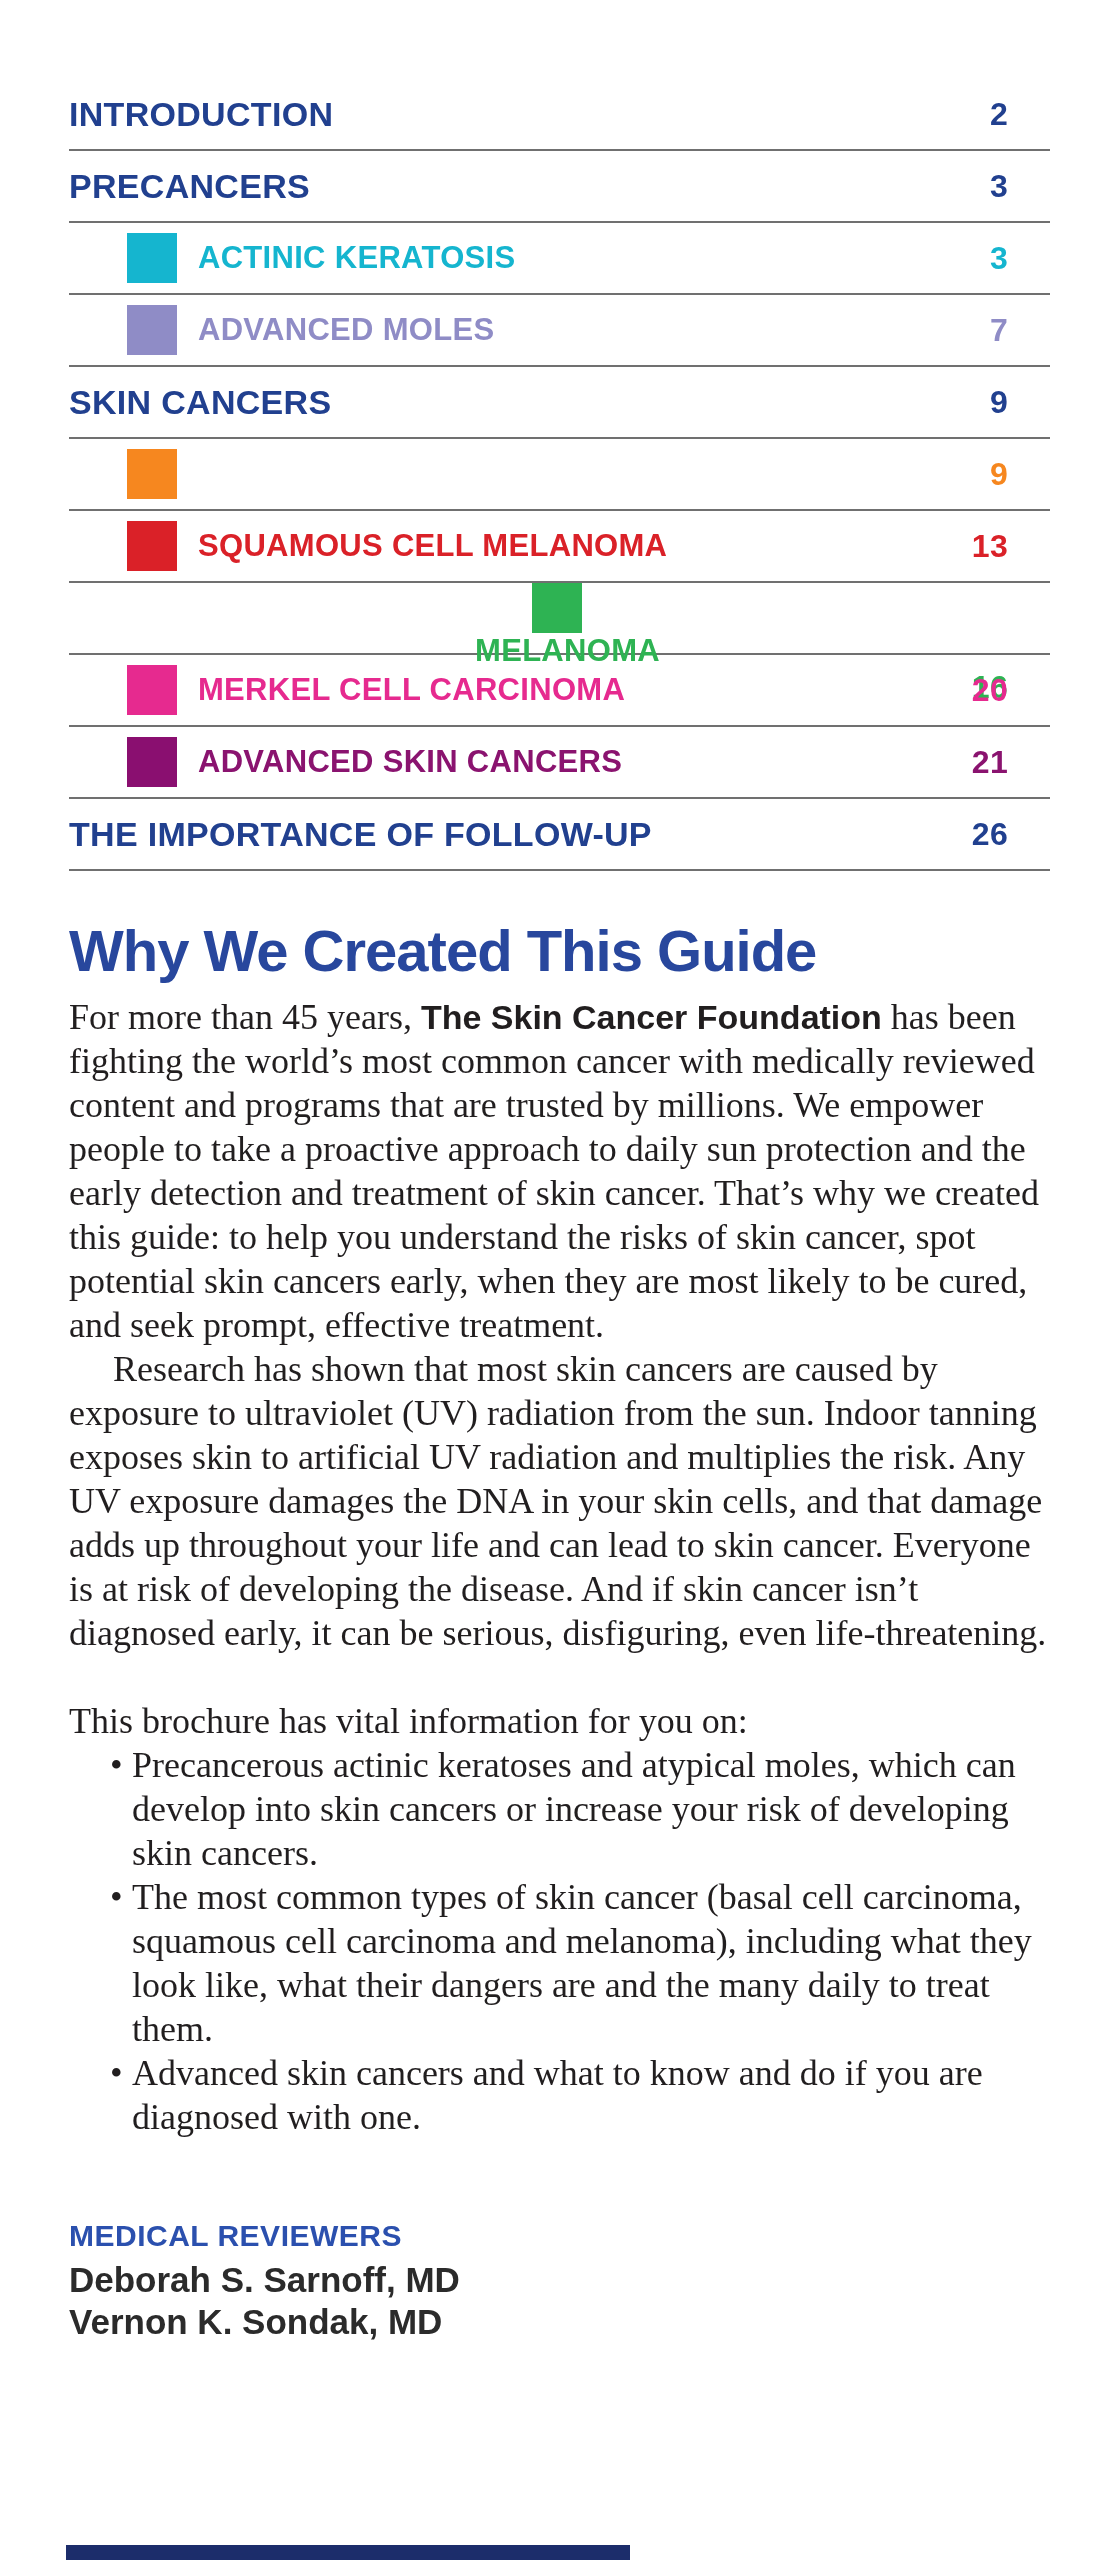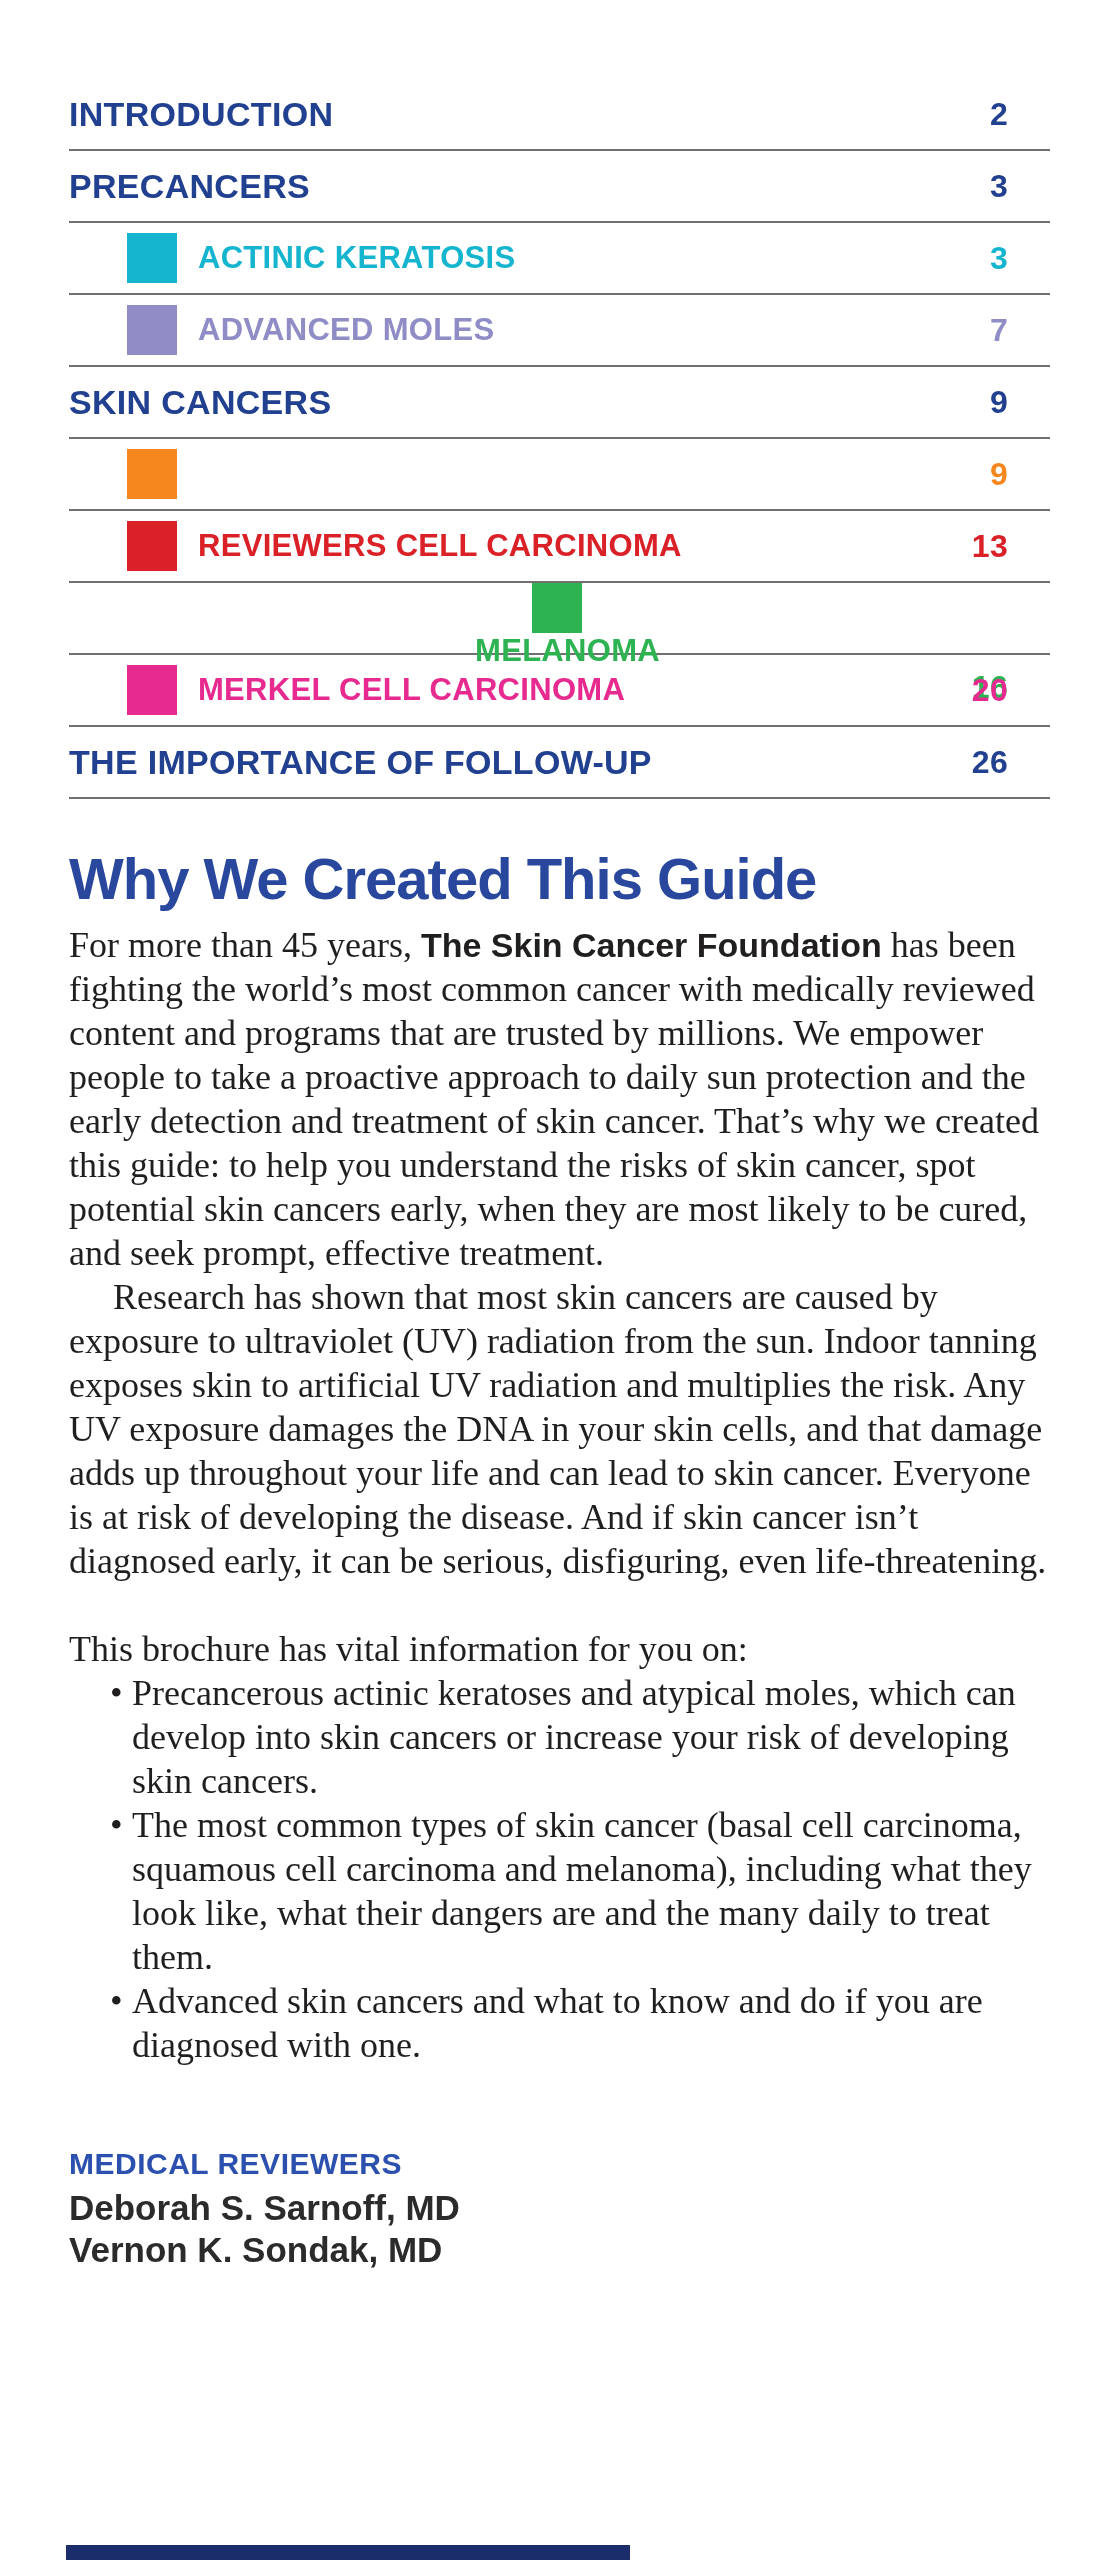--- a/index.html
+++ b/index.html
@@ -143,32 +143,37 @@
         <div class="toc-row level1" style="border-bottom-color: rgb(112, 112, 112);">
           <span class="label" style="color: rgb(33, 64, 143);">SKIN CANCERS</span>
           <span class="pagenum" style="color: rgb(33, 64, 143);">9</span>
         </div>
         <div class="toc-row level2" style="border-bottom-color: rgb(112, 112, 112);">
           <span class="swatch" style="background: rgb(246, 135, 31);"></span>
           <span class="pagenum" style="color: rgb(246, 135, 31);">9</span>
         </div>
         <div class="toc-row level2" style="border-bottom-color: rgb(112, 112, 112);">
           <span class="swatch" style="background: rgb(218, 33, 40);"></span>
-          <span class="label" style="color: rgb(218, 33, 40);">REVIEWERS CELL CARCINOMA</span>
+          <span class="label" style="color: rgb(218, 33, 40);">SQUAMOUS CELL MELANOMA</span>
           <span class="pagenum" style="color: rgb(218, 33, 40);">13</span>
         </div>
         <div class="toc-row level2" style="border-bottom-color: rgb(112, 112, 112); flex-direction: column;">
           <span class="swatch" style="background: rgb(46, 179, 83);"></span>
           <span class="label" style="color: rgb(46, 179, 83);">MELANOMA</span>
           <span class="pagenum" style="color: rgb(46, 179, 83);">16</span>
         </div>
         <div class="toc-row level2" style="border-bottom-color: rgb(112, 112, 112);">
           <span class="swatch" style="background: rgb(230, 42, 143);"></span>
           <span class="label" style="color: rgb(230, 42, 143);">MERKEL CELL CARCINOMA</span>
           <span class="pagenum" style="color: rgb(230, 42, 143);">20</span>
+        </div>
+        <div class="toc-row level2" style="border-bottom-color: rgb(112, 112, 112);">
+          <span class="swatch" style="background: rgb(138, 15, 112);"></span>
+          <span class="label" style="color: rgb(138, 19, 111);">ADVANCED SKIN CANCERS</span>
+          <span class="pagenum" style="color: rgb(138, 19, 111);">21</span>
         </div>
         <div class="toc-row level1" style="border-bottom-color: rgb(112, 112, 112);">
           <span class="label" style="color: rgb(33, 64, 143);">THE IMPORTANCE OF FOLLOW-UP</span>
           <span class="pagenum" style="color: rgb(33, 64, 143);">26</span>
         </div>
       </div>
 
     <h1 class="article-title">Why We Created This Guide</h1>
 
     <p class="body p1"><span>For more than 45 years, </span><strong class="sans-bold">The Skin Cancer Foundation</strong><span> has been fighting the world’s most common cancer with medically reviewed content and programs that are trusted by millions. We empower people to take a proactive approach to daily sun protection and the early detection and treatment of skin cancer. That’s why we created this guide: to help you understand the risks of skin cancer, spot potential skin cancers early, when they are most likely to be cured, and seek prompt, effective treatment.</span></p>

